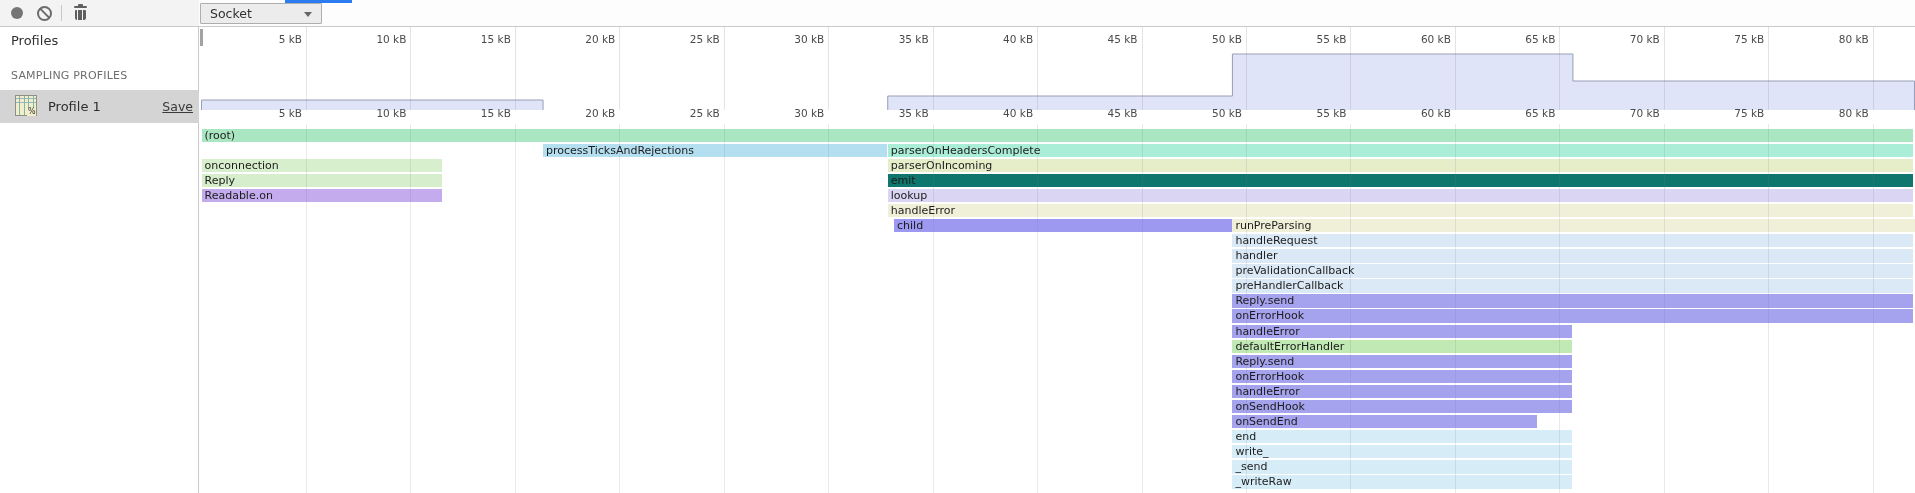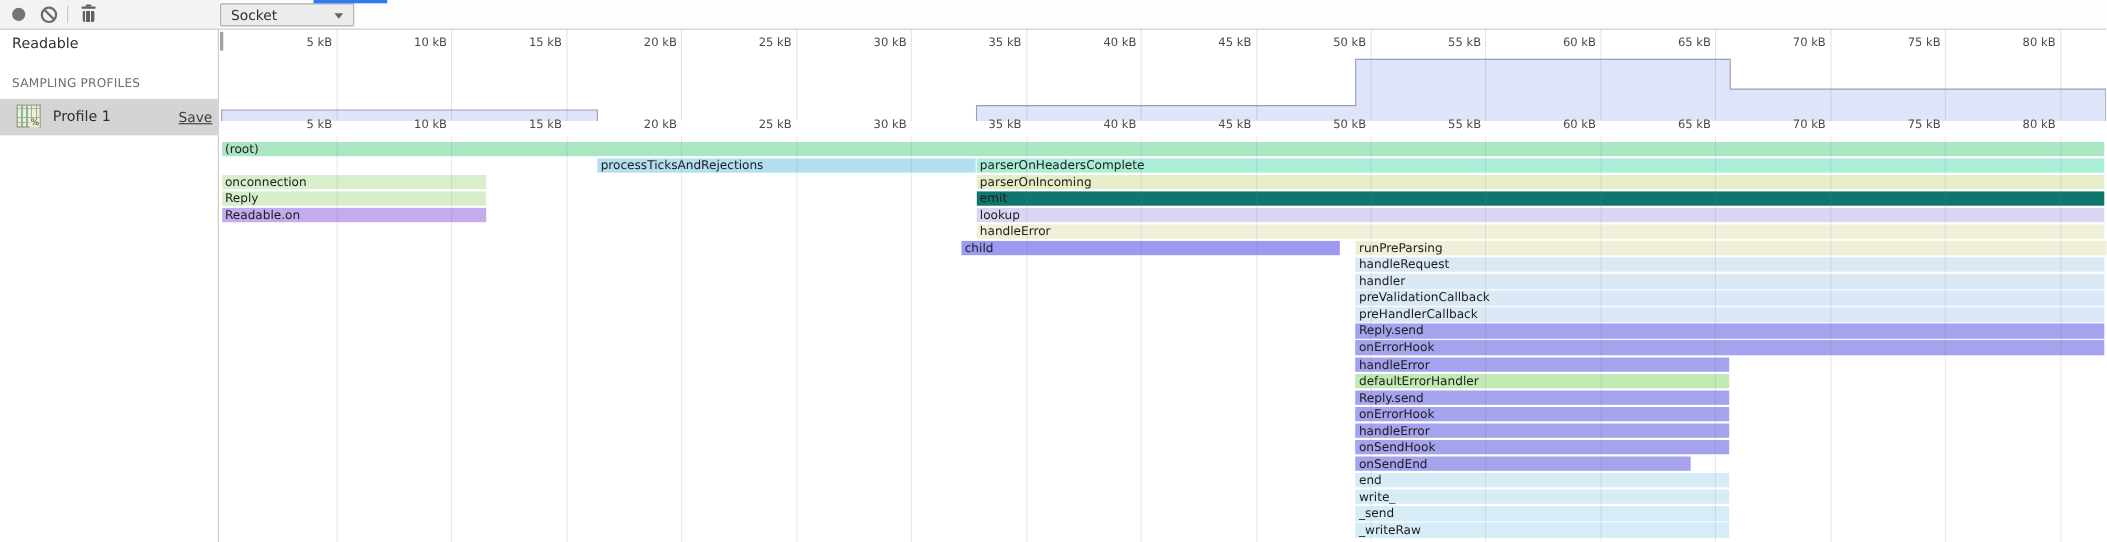--- a/index.html
+++ b/index.html
@@ -63,21 +63,21 @@
     </div>
     <div class="tb-sep"></div>
     <div class="tb-btn" style="left:68px;">
       <span class="trash">
           <span class="grip"></span>
           <span class="lid"></span>
           <span class="body"></span>
         </span>
     </div>
   </div>
-  <div class="sb-heading">Readable</div>
+  <div class="sb-heading">Profiles</div>
   <div class="sb-section">SAMPLING PROFILES</div>
   <div class="profile-row">
     <span class="profile-icon">
         <span class="pct">%</span>
       </span>
     <span class="profile-name">Profile 1</span>
     <span class="save-link">Save</span>
   </div>
 </div>
 
@@ -168,21 +168,21 @@
     <div class="bar" style="left: 2.5px; width: 1711.98px; top: 4.6px; background: rgb(171, 230, 195);">(root)</div>
     <div class="bar" style="left: 344.051px; width: 343.685px; top: 19.67px; background: rgb(180, 223, 241);">processTicksAndRejections</div>
     <div class="bar" style="left: 688.736px; width: 1025.74px; top: 19.67px; background: rgb(171, 238, 216);">parserOnHeadersComplete</div>
     <div class="bar" style="left: 2.5px; width: 240.279px; top: 34.74px; background: rgb(216, 239, 205);">onconnection</div>
     <div class="bar" style="left: 688.736px; width: 1025.74px; top: 34.74px; background: rgb(230, 238, 201);">parserOnIncoming</div>
     <div class="bar" style="left: 2.5px; width: 240.279px; top: 49.81px; background: rgb(214, 238, 203);">Reply</div>
     <div class="bar" style="left: 688.736px; width: 1025.74px; top: 49.81px; background: #0f766e;">emit</div>
     <div class="bar" style="left: 2.5px; width: 240.279px; top: 64.88px; background: rgb(195, 171, 238);">Readable.on</div>
     <div class="bar" style="left: 688.736px; width: 1025.74px; top: 64.88px; background: rgb(218, 213, 243);">lookup</div>
     <div class="bar" style="left: 688.736px; width: 1025.74px; top: 79.95px; background: rgb(240, 240, 216);">handleError</div>
-    <div class="bar dotted" style="left: 675px; width: 343.685px; top: 95.02px; background: rgb(157, 153, 240);">child</div>
+    <div class="bar dotted" style="left: 695px; width: 343.685px; top: 95.02px; background: rgb(157, 153, 240);">child</div>
     <div class="bar" style="left: 1033.42px; width: 767px; top: 95.02px; background: rgb(240, 240, 216);">runPreParsing</div>
     <div class="bar" style="left: 1033.42px; width: 681.058px; top: 110.09px; background: rgb(219, 233, 246);">handleRequest</div>
     <div class="bar" style="left: 1033.42px; width: 681.058px; top: 140.23px; background: rgb(219, 233, 246);">preValidationCallback</div>
     <div class="bar" style="left: 1033.42px; width: 681.058px; top: 125.16px; background: rgb(219, 233, 246);">handler</div>
     <div class="bar" style="left: 1033.42px; width: 681.058px; top: 155.3px; background: rgb(219, 233, 246);">preHandlerCallback</div>
     <div class="bar" style="left: 1033.42px; width: 681.058px; top: 170.37px; background: rgb(165, 162, 238);">Reply.send</div>
     <div class="bar" style="left: 1033.42px; width: 681.058px; top: 185.44px; background: rgb(165, 162, 238);">onErrorHook</div>
     <div class="bar" style="left: 1033.42px; width: 339.507px; top: 200.51px; background: rgb(165, 162, 238);">handleError</div>
     <div class="bar" style="left: 1033.42px; width: 339.507px; top: 215.58px; background: rgb(192, 233, 179);">defaultErrorHandler</div>
     <div class="bar" style="left: 1033.42px; width: 339.507px; top: 230.65px; background: rgb(165, 162, 238);">Reply.send</div>

